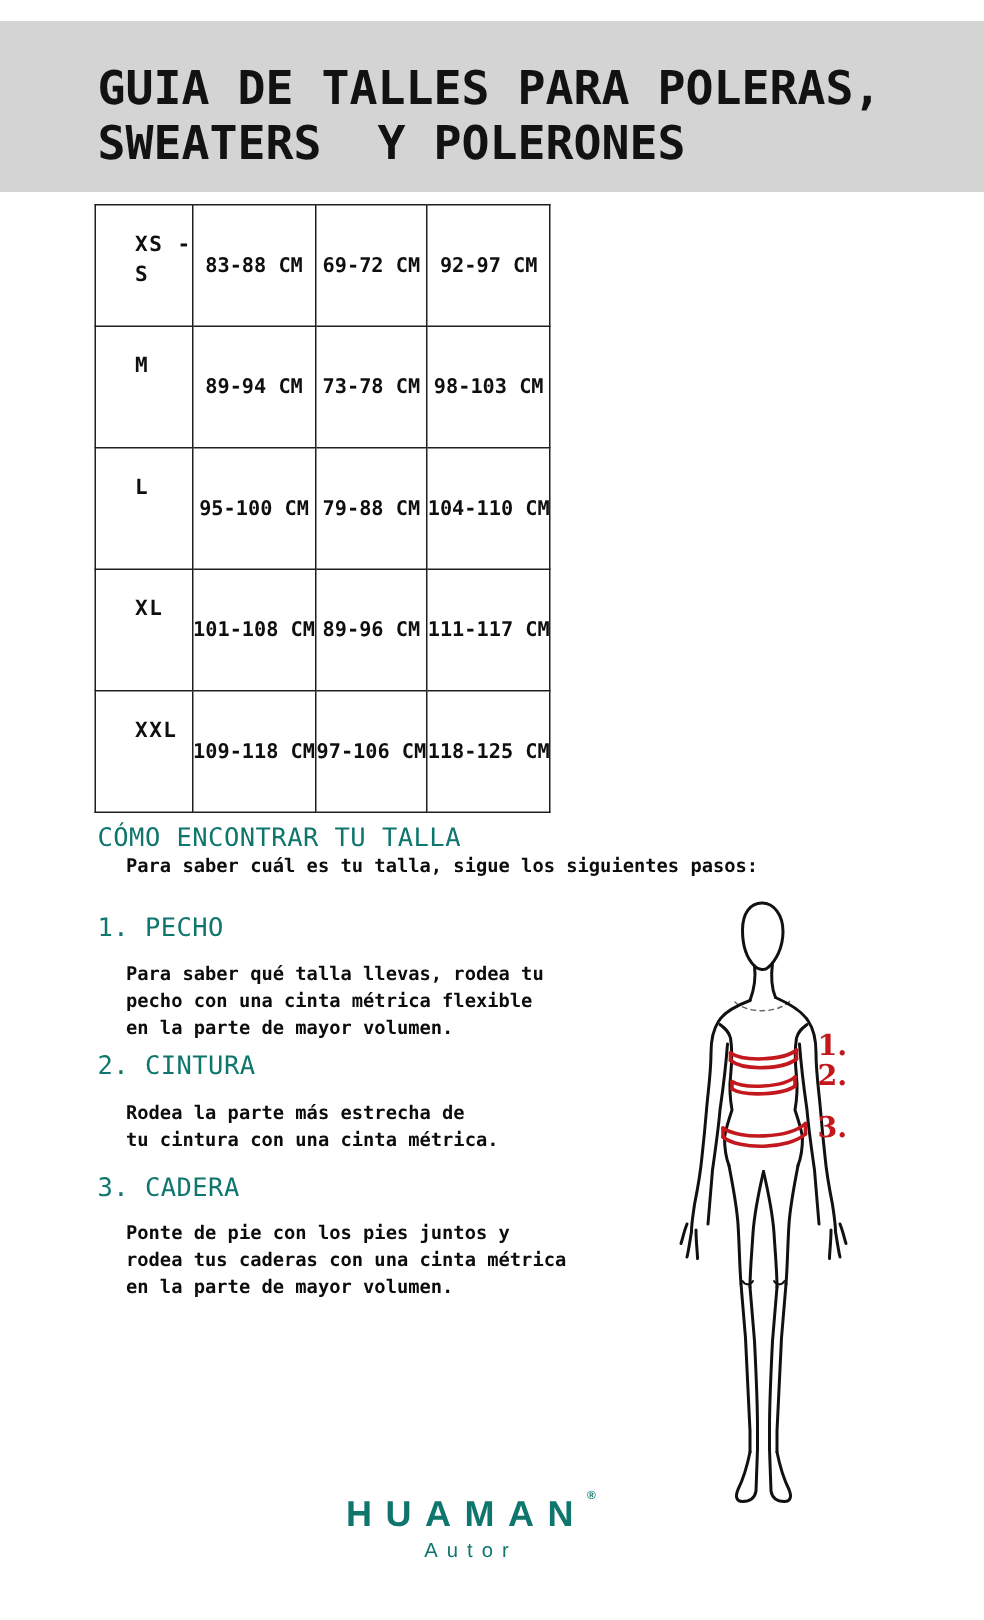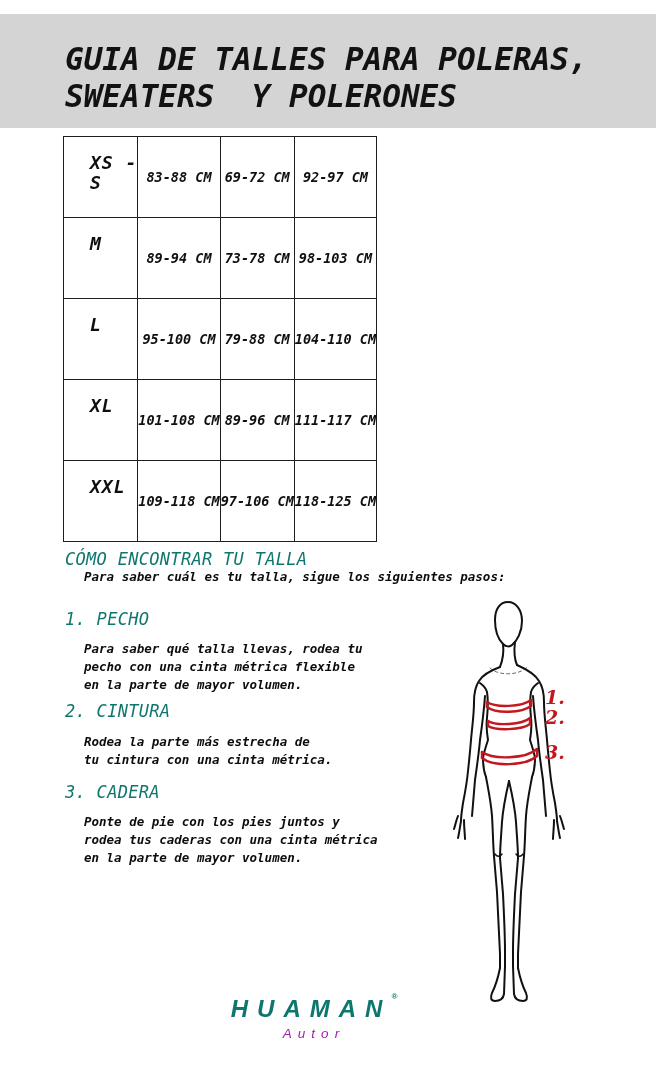--- a/index.html
+++ b/index.html
@@ -3,21 +3,20 @@
 <meta charset="utf-8">
 <style>
   html,body{margin:0;padding:0;background:#ffffff;}
   .page{
     position:relative;
     width:656px;height:1080px;
     background:#ffffff;
     overflow:hidden;
     font-family:"DejaVu Sans Mono", monospace;
     color:#0f0f0f;
-    font-style:italic;
   }
   
   .band{
     position:absolute;left:0;top:14px;width:656px;height:114px;
     background:#d4d4d4;
   }
   .title{
     position:absolute;left:65px;top:41px;
     font-size:31px;font-weight:bold;line-height:37px;
     letter-spacing:0px;color:#121212;white-space:pre;
@@ -32,21 +31,21 @@
     padding:0;margin:0;
     background:#ffffff;
   }
   .size-table th{
     width:128px;height:62px;
     font-size:14px;font-weight:bold;letter-spacing:1px;
     text-align:center;vertical-align:middle;
   }
   .size-table td{height:64px;}
   .cell-label{
-    font-size:18px;font-weight:bold;letter-spacing:1px;
+    font-size:14px;font-weight:bold;letter-spacing:1px;
     text-align:left;vertical-align:top;
     padding:16px 0 0 26px !important;
     white-space:pre-line;line-height:20px;
   }
   .cell-val{
     font-size:13.5px;font-weight:bold;
     text-align:center;vertical-align:middle;
   }
   
   .txt{position:absolute;left:65px;white-space:pre-line;}
@@ -64,21 +63,21 @@
     position:absolute;left:64px;top:992px;width:500px;
     text-align:center;
     font-family:"Liberation Sans", sans-serif;
     font-size:24px;font-weight:600;letter-spacing:9px;color:#0f766e;
   }
   .brand sup{font-size:8px;letter-spacing:0;vertical-align:18px;}
   .tagline{
     position:absolute;left:64px;top:1026px;width:500px;
     text-align:center;
     font-family:"Liberation Sans", sans-serif;
-    font-size:13.5px;font-weight:400;letter-spacing:6px;color:#a21caf;
+    font-size:13.5px;font-weight:400;letter-spacing:6px;color:#0f766e;
   }
 </style>
 </head>
 <body>
 
 <div class="page">
 
   <div class="band"></div>
   <div class="title"><span>GUIA DE TALLES PARA POLERAS,</span><br><span>SWEATERS  Y POLERONES</span></div>
 

